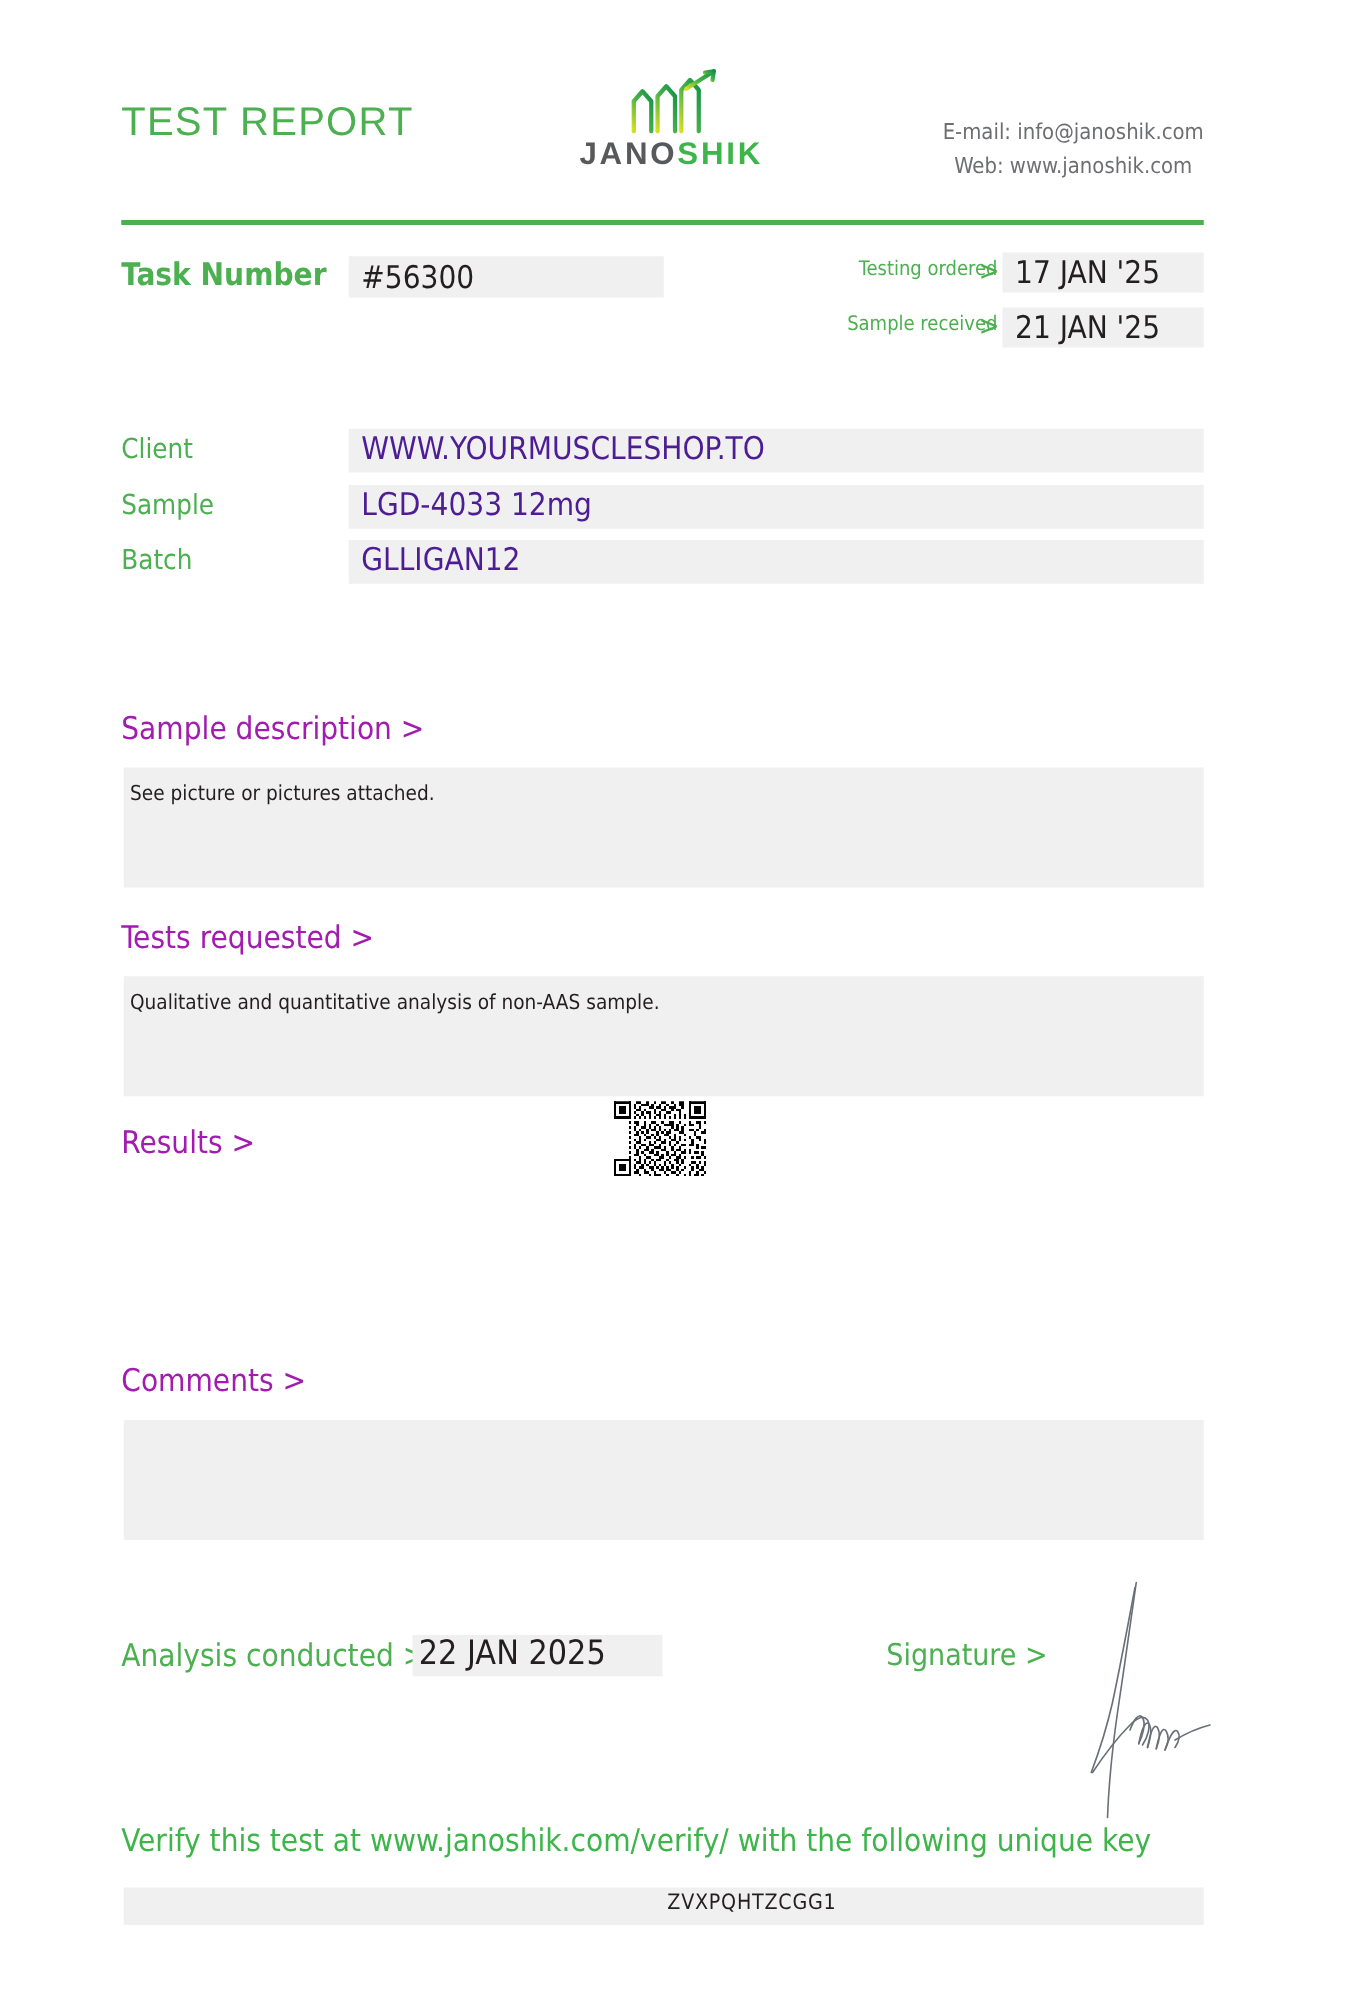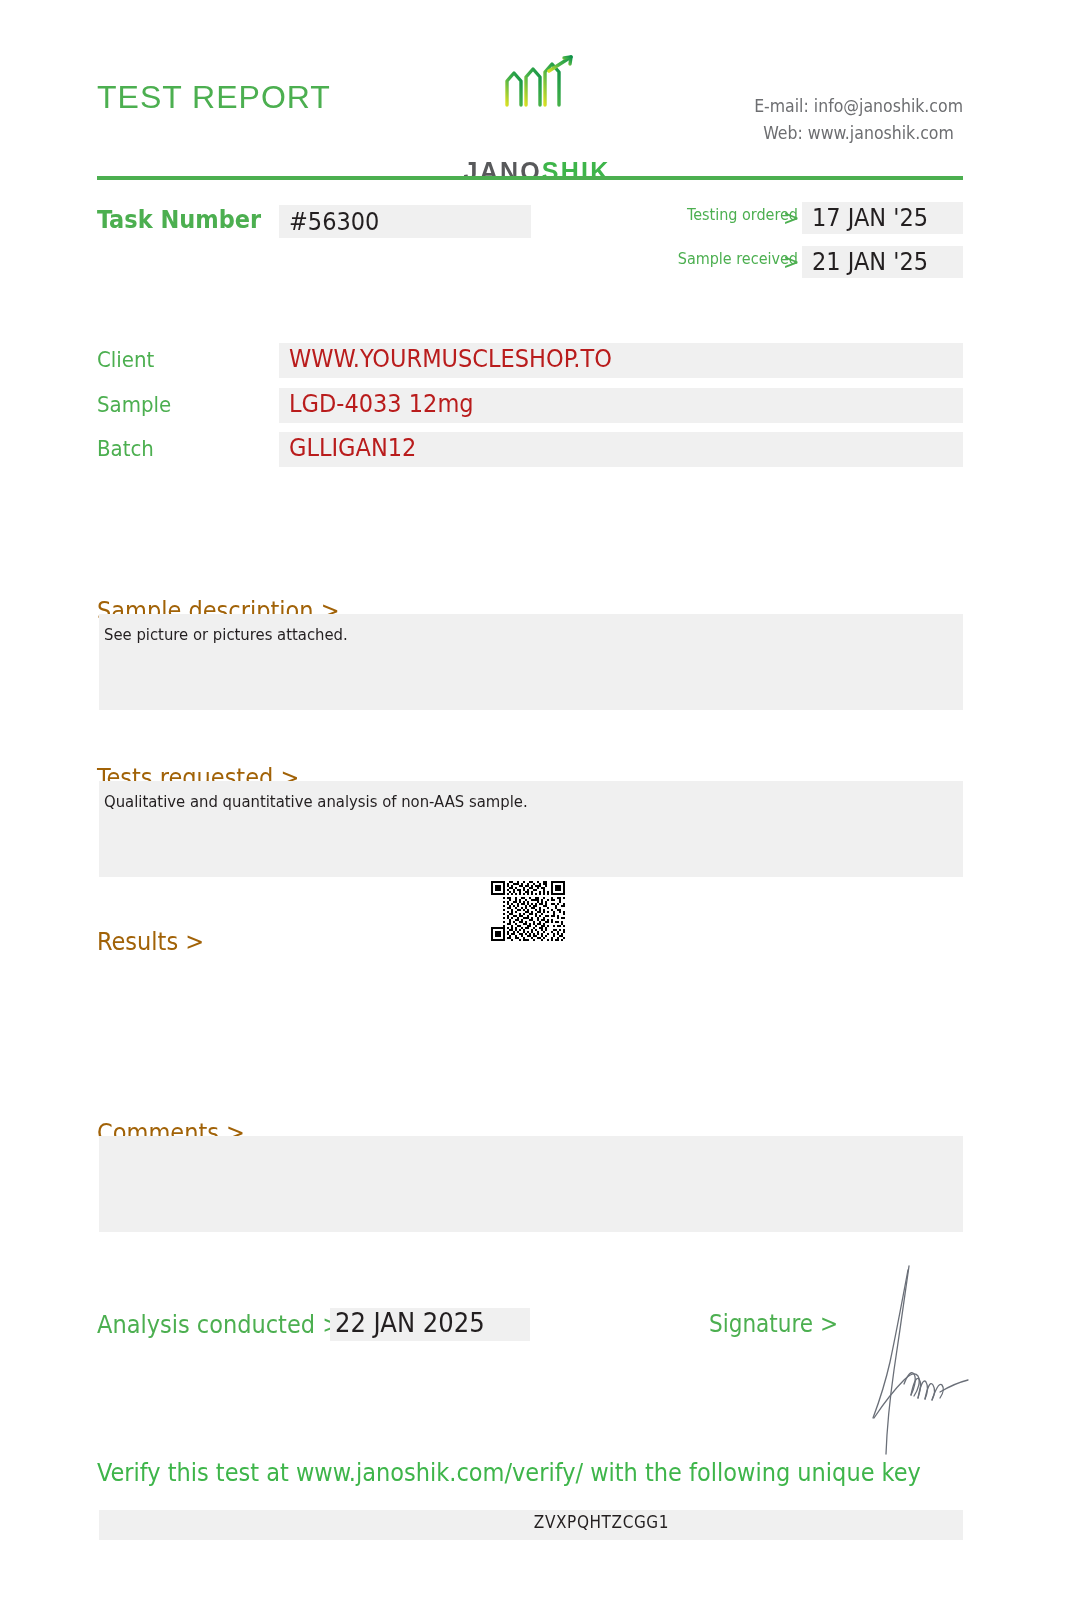--- a/index.html
+++ b/index.html
@@ -53,21 +53,20 @@
   .logo-word {
     position: absolute;
     left: 0; top: 54px;
     width: 160px;
     text-align: center;
     font-size: 25px;
     font-weight: bold;
     letter-spacing: 2.2px;
     font-family: "Liberation Sans", sans-serif;
     white-space: nowrap;
-    margin-top: 48px;
   }
   .logo-jano { color: #58595b; }
   .logo-shik { color: #3eb54a; }
 
   .contact {
     position: absolute;
     right: 0; top: 38px;
     text-align: center;
     font-size: 17.5px;
     color: #6d6e71;
@@ -148,31 +147,30 @@
   .info-box {
     position: absolute;
     left: 182px; top: 0;
     width: 684px; height: 35px;
     background: #f0f0f0;
   }
   .info-value {
     position: absolute;
     left: 192px; top: 1px;
     font-size: 25px;
-    color: #b91c1c;
+    color: #4c1d95;
     white-space: nowrap;
   }
 
   
   .section-head {
     position: absolute;
     font-size: 25px;
-    color: #a16207;
-    white-space: nowrap;
-    margin-top: 28px;
+    color: #a21caf;
+    white-space: nowrap;
   }
   .section-box {
     position: absolute;
     left: 99px;
     width: 864px;
     background: #f0f0f0;
   }
   .section-text {
     position: absolute;
     left: 104px;

